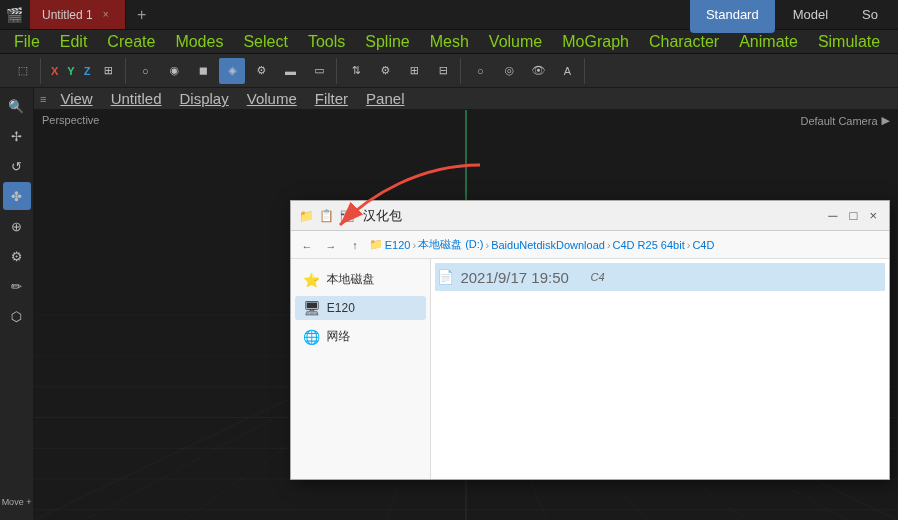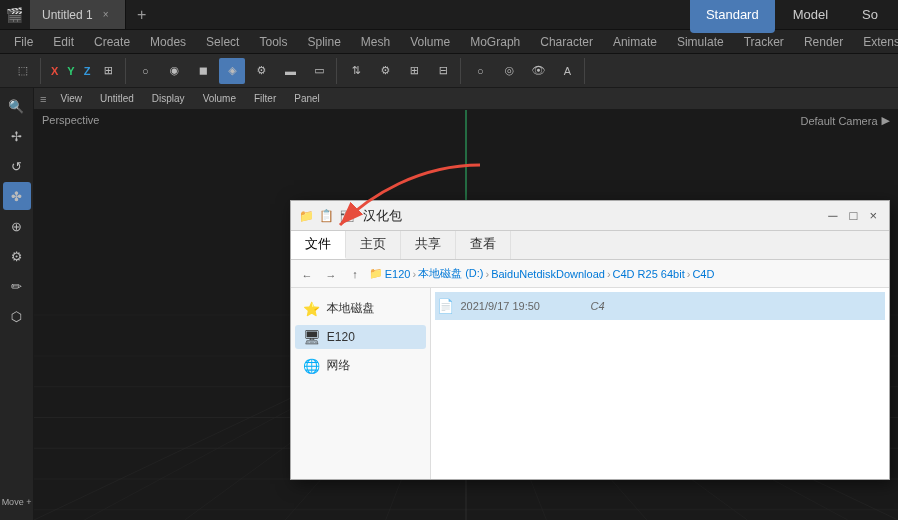--- a/index.html
+++ b/index.html
@@ -6,33 +6,33 @@
     body { width: 898px; height: 520px; overflow: hidden; font-family: 'Segoe UI', Arial, sans-serif; font-size: 12px; background: #2b2b2b; color: #ccc; position: relative; }
 
     
     #titlebar {
       height: 30px; background: #1e1e1e; display: flex; align-items: center;
       border-bottom: 1px solid #111;
     }
     #titlebar .logo { width: 30px; height: 30px; display: flex; align-items: center; justify-content: center; font-size: 14px; color: #e74c3c; }
     #titlebar .tabs { display: flex; align-items: center; height: 100%; }
     #titlebar .tab { height: 100%; padding: 0 12px; display: flex; align-items: center; background: #2d2d2d; border-right: 1px solid #111; font-size: 12px; color: #ccc; gap: 6px; }
-    #titlebar .tab.active { background: #404040; }
+    #titlebar .tab.active { background: #7f1d1d; }
     #titlebar .tab-close { width: 14px; height: 14px; display: flex; align-items: center; justify-content: center; border-radius: 50%; color: #999; font-size: 10px; cursor: pointer; }
     #titlebar .tab-new { width: 24px; height: 24px; display: flex; align-items: center; justify-content: center; color: #999; font-size: 16px; cursor: pointer; margin-left: 4px; }
     #titlebar .title-right { margin-left: auto; display: flex; align-items: center; gap: 2px; padding-right: 4px; }
     #titlebar .title-btn { padding: 18px 16px; height: 22px; display: flex; align-items: center; font-size: 13px; color: #ccc; cursor: pointer; border-radius: 4px; }
     #titlebar .title-btn.active { background: #4a7ab5; color: white; }
 
     
     #menubar {
       height: 24px; background: #252525; display: flex; align-items: center;
       border-bottom: 1px solid #111; padding: 0 4px;
     }
-    #menubar .menu-item { padding: 2px 10px; color: #a3a3a3; font-size: 12px; cursor: pointer; white-space: nowrap; }
+    #menubar .menu-item { padding: 2px 10px; color: #84cc16; font-size: 16px; cursor: pointer; white-space: nowrap; }
 
     
     #toolbar {
       height: 34px; background: #2b2b2b; display: flex; align-items: center;
       border-bottom: 1px solid #1a1a1a; padding: 0 6px; gap: 2px;
     }
     .tb-group { display: flex; align-items: center; gap: 1px; padding: 0 4px; border-right: 1px solid #444; }
     .tb-btn { width: 26px; height: 26px; display: flex; align-items: center; justify-content: center; color: #bbb; font-size: 11px; cursor: pointer; border-radius: 2px; }
     .tb-btn.active { background: #4a7ab5; }
     .tb-axis { display: flex; align-items: center; gap: 1px; }
@@ -50,21 +50,21 @@
     }
     .side-btn { width: 28px; height: 28px; display: flex; align-items: center; justify-content: center; color: #bbb; font-size: 13px; cursor: pointer; border-radius: 3px; }
     .side-btn.active { background: #4a7ab5; }
 
     
     #viewport { flex: 1; background: #1a1a1a; position: relative; overflow: hidden; }
     #viewport-toolbar {
       height: 22px; background: #2b2b2b; display: flex; align-items: center;
       gap: 2px; padding: 0 6px; border-bottom: 1px solid #1a1a1a;
     }
-    #viewport-toolbar .vt-btn { padding: 2px 8px; color: #bbb; font-size: 10px; cursor: pointer; }
+    #viewport-toolbar .vt-btn { padding: 2px 8px; color: #bbb; font-size: 15px; cursor: pointer; text-decoration: underline; }
     #viewport-info-left { position: absolute; top: 26px; left: 8px; color: #999; font-size: 11px; }
     #viewport-info-right { position: absolute; top: 26px; right: 8px; color: #999; font-size: 11px; display: flex; align-items: center; gap: 4px; }
 
     
     #grid-canvas { position: absolute; top: 22px; left: 0; right: 0; bottom: 0; }
 
     
     #file-dialog {
       position: absolute;
       top: 200px;
@@ -186,21 +186,21 @@
     .file-row {
       display: flex;
       align-items: center;
       height: 28px;
       font-size: 12px;
       cursor: pointer;
       padding: 0 2px;
     }
     .file-icon { font-size: 14px; margin-right: 6px; color: #999; }
     .file-name { flex: 1; color: #333; }
-    .file-date { width: 130px; font-size: 11px; color: #666; }
+    .file-date { width: 130px; font-size: 15px; color: #666; }
     .file-type { width: 60px; font-size: 11px; color: #666; font-style: italic; }
 
     
     svg.grid { position: absolute; top: 0; left: 0; width: 100%; height: 100%; }
   </style>
 </head>
 <body>
 
 <div id="titlebar">
   <div class="logo">🎬</div>
@@ -361,26 +361,20 @@
       <span>🗂</span>
     </div>
     <span class="dialog-title-text">汉化包</span>
     <div style="margin-left:auto;display:flex;gap:4px">
       <span style="cursor:pointer;color:#555;padding:0 4px">─</span>
       <span style="cursor:pointer;color:#555;padding:0 4px">□</span>
       <span style="cursor:pointer;color:#555;padding:0 4px">×</span>
     </div>
   </div>
 
-  <div id="dialog-ribbon">
-    <div class="ribbon-tab active">文件</div>
-    <div class="ribbon-tab">主页</div>
-    <div class="ribbon-tab">共享</div>
-    <div class="ribbon-tab">查看</div>
-  </div>
 
   <div id="dialog-addressbar">
     <div class="addr-nav-btn">←</div>
     <div class="addr-nav-btn">→</div>
     <div class="addr-nav-btn">↑</div>
     <div class="addr-path">
       <span style="color:#666">📁</span>
       <span>E120</span>
       <span class="addr-sep">›</span>
       <span>本地磁盘 (D:)</span>

